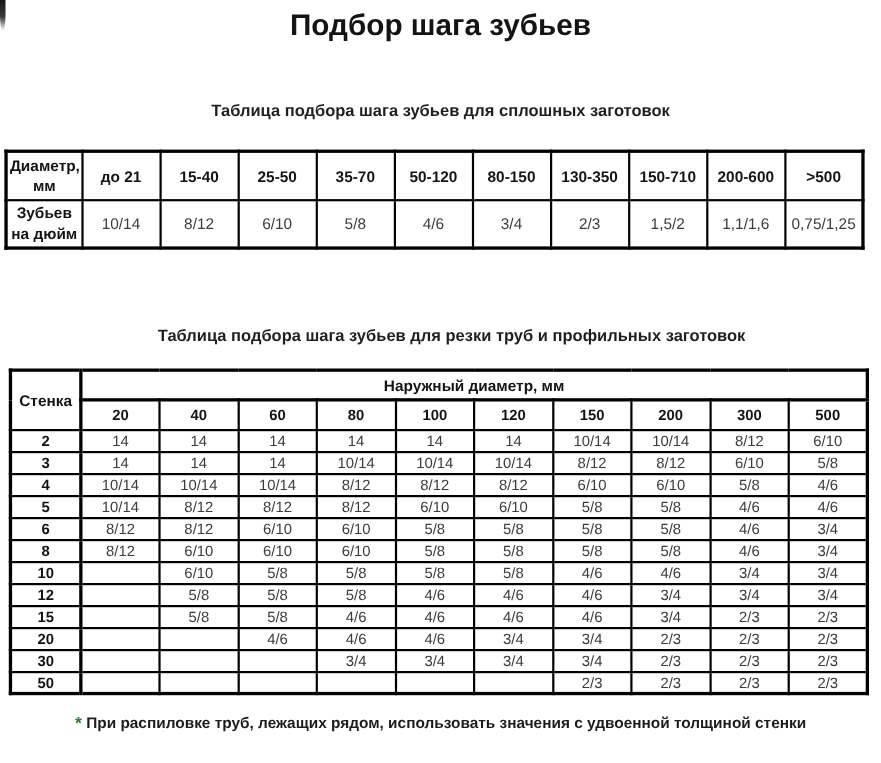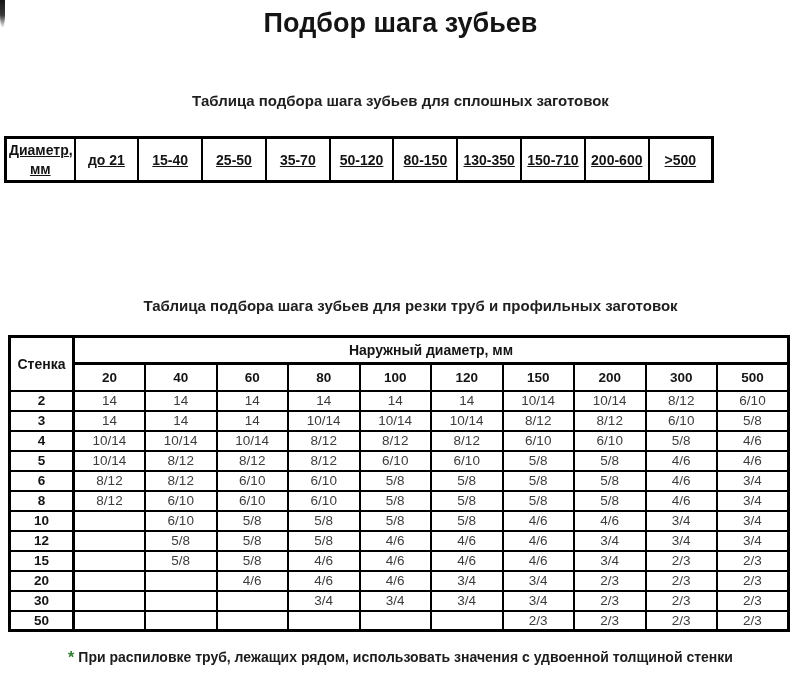--- a/index.html
+++ b/index.html
@@ -60,22 +60,21 @@
     text-align: center;
     vertical-align: middle;
     padding: 0;
     overflow: hidden;
   }
 
   
   .t1 {
     top: 136px;
     left: 4px;
-    width: 710px;
-    text-decoration: underline;
+    width: 782px;
   }
   .t1 tr { height: 44px; }
   .t1 .rowhdr {
     font-size: 14px;
     font-weight: bold;
     line-height: 1.35;
     padding: 0 2px;
   }
   .t1 .col-header {
     font-size: 14px;
@@ -162,20 +161,33 @@
     <th class="col-header">до 21</th>
         <th class="col-header">15-40</th>
         <th class="col-header">25-50</th>
         <th class="col-header">35-70</th>
         <th class="col-header">50-120</th>
         <th class="col-header">80-150</th>
         <th class="col-header">130-350</th>
         <th class="col-header">150-710</th>
         <th class="col-header">200-600</th>
         <th class="col-header">&gt;500</th>
+      </tr>
+    <tr id="t1-vals">
+      <th class="rowhdr">Зубьев на дюйм</th>
+    <td class="value-cell">10/14</td>
+        <td class="value-cell">8/12</td>
+        <td class="value-cell">6/10</td>
+        <td class="value-cell">5/8</td>
+        <td class="value-cell">4/6</td>
+        <td class="value-cell">3/4</td>
+        <td class="value-cell">2/3</td>
+        <td class="value-cell">1,5/2</td>
+        <td class="value-cell">1,1/1,6</td>
+        <td class="value-cell">0,75/1,25</td>
       </tr>
   </tbody>
 </table>
 
 <p class="caption cap2">Таблица подбора шага зубьев для резки труб и профильных заготовок</p>
 
 <table class="t2">
   <colgroup>
     <col style="width:64px">
     <col span="10">

